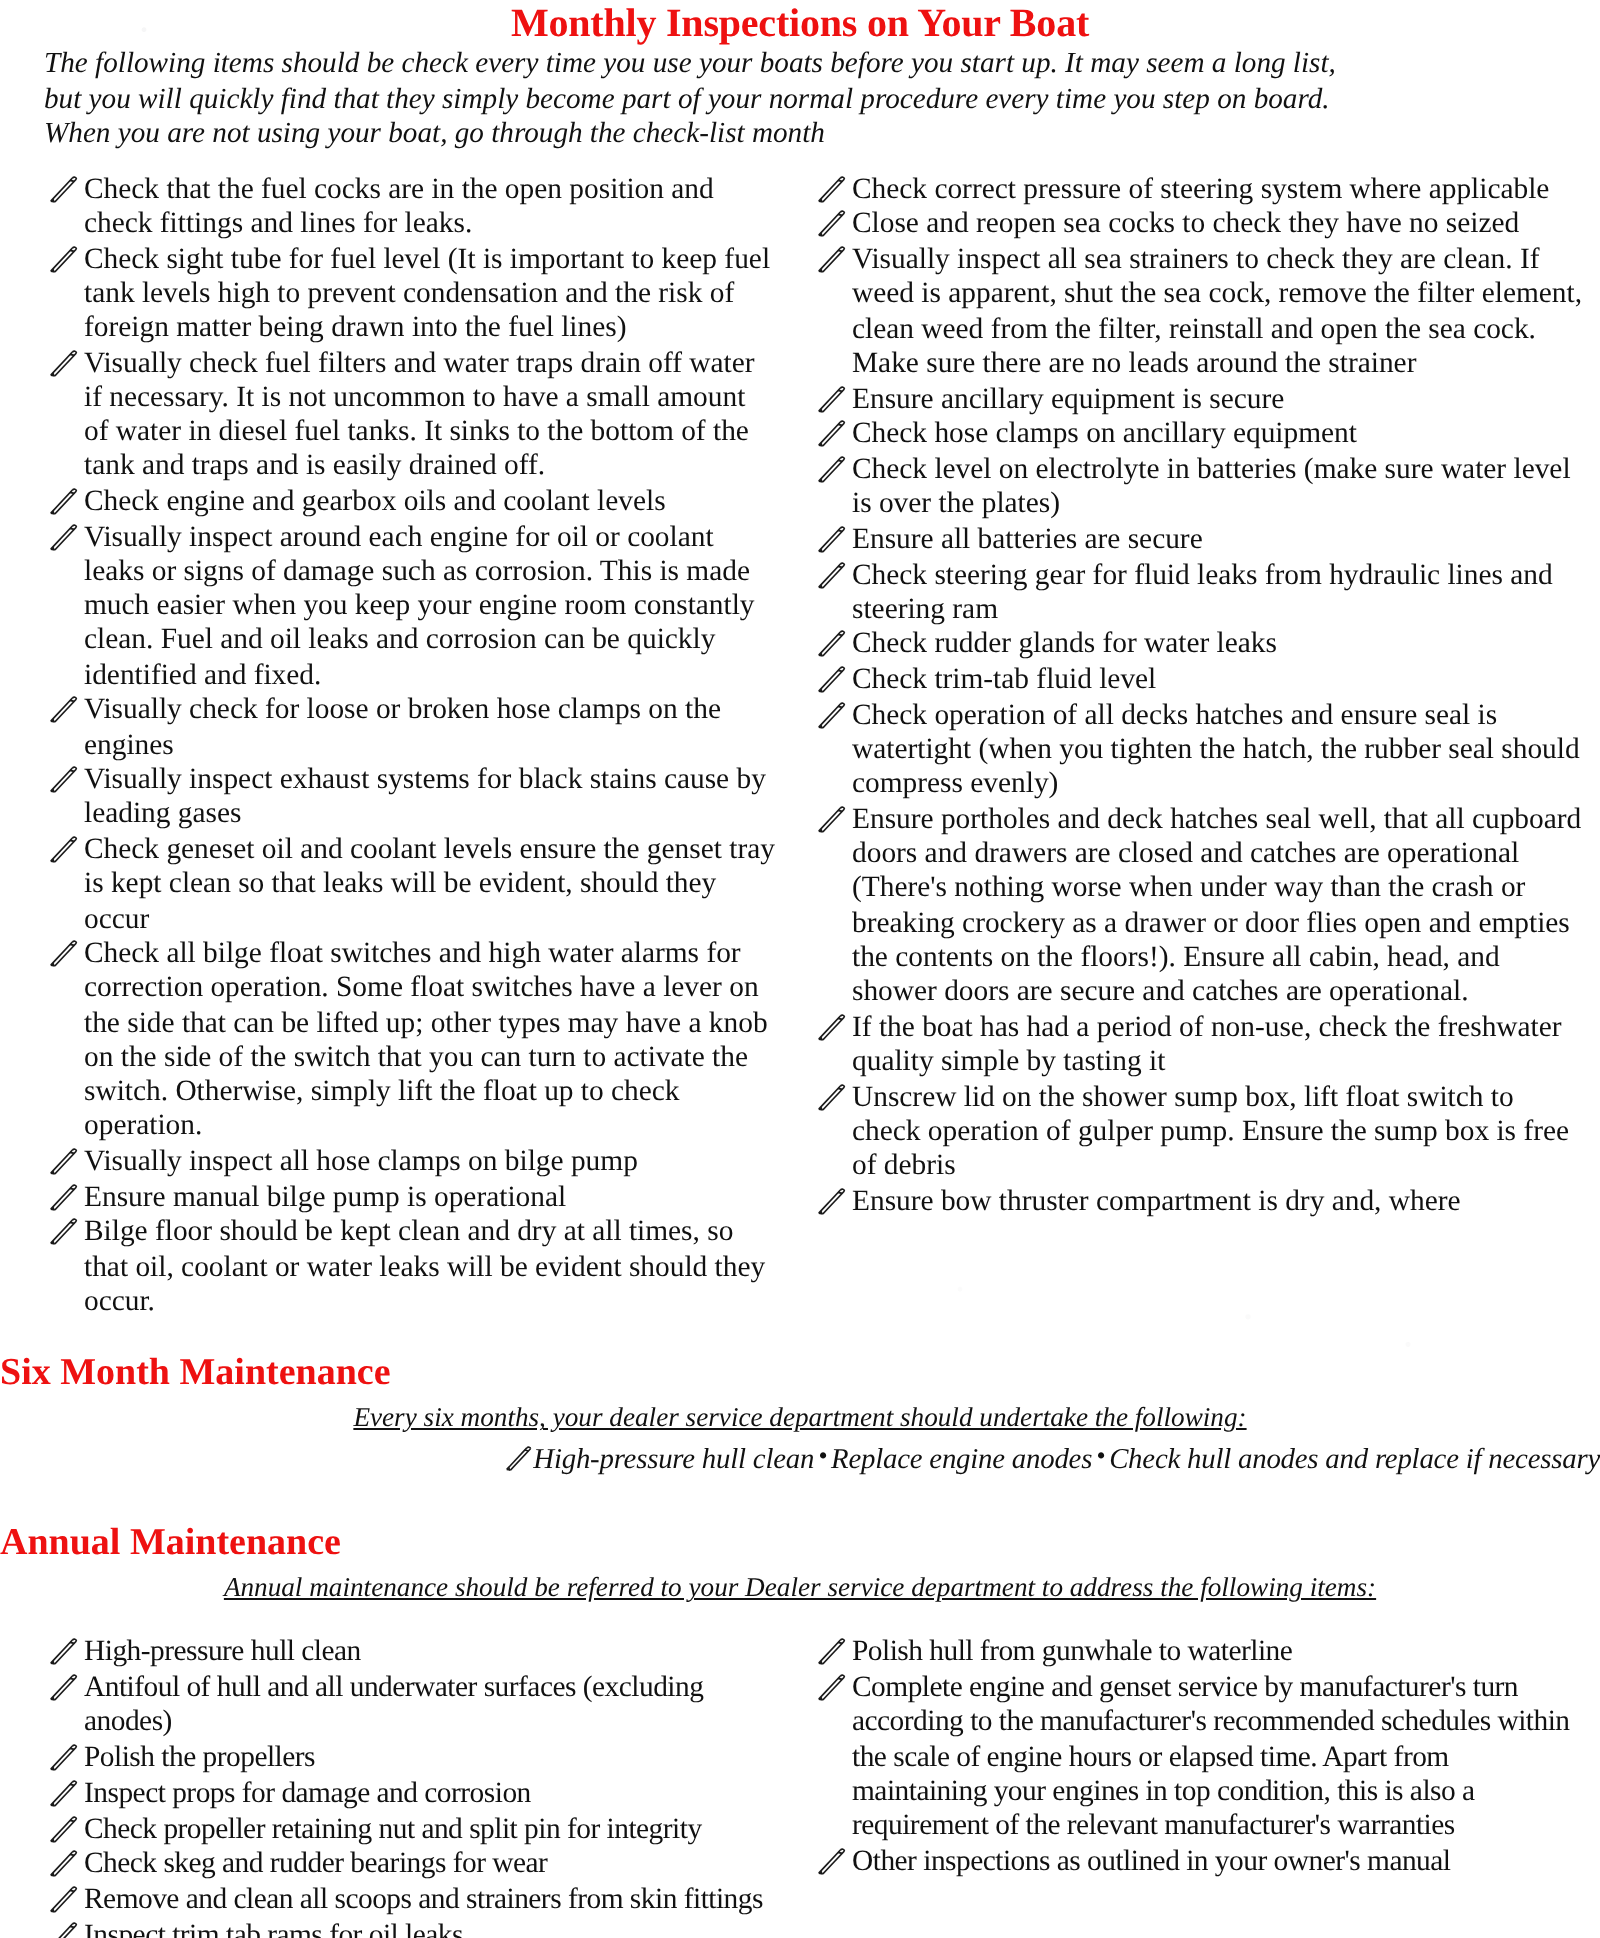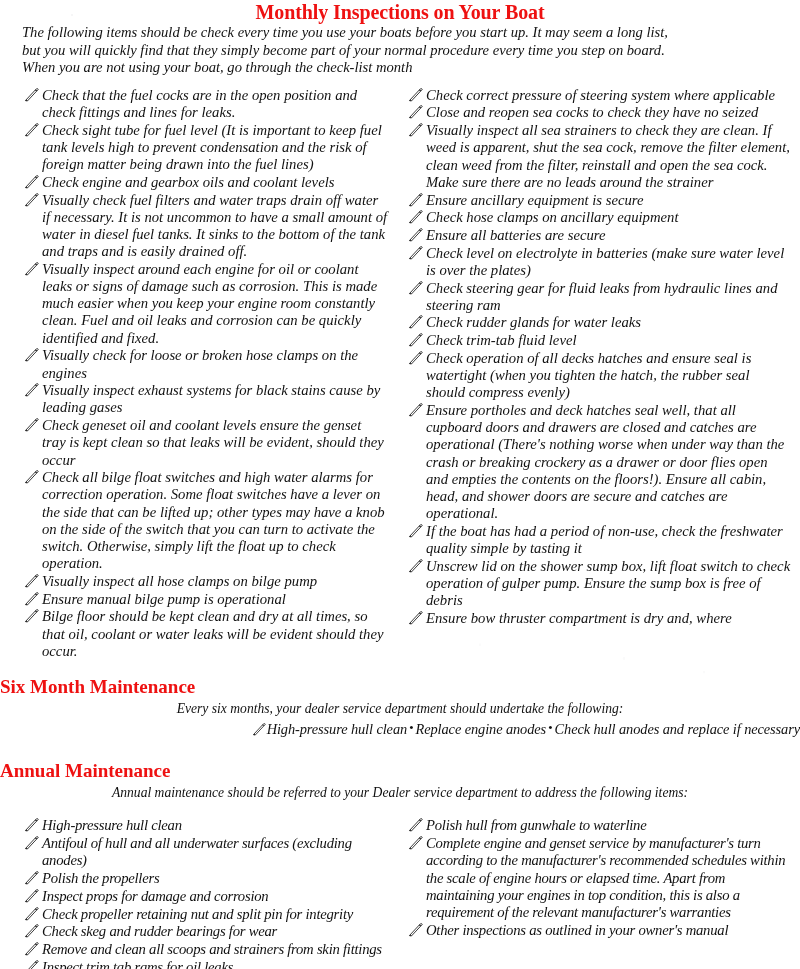--- a/index.html
+++ b/index.html
@@ -54,40 +54,40 @@
     font-family: "Liberation Serif", "DejaVu Serif", serif;
   }
   .intro-line { display: block; white-space: nowrap; }
 
   .sub-intro {
     text-align: center;
     font-style: italic;
     font-size: 13.6px;
     line-height: 17px;
     margin: 2px 0 0 0;
+    text-decoration: underline;
   }
 
   
   .columns {
     display: flex;
     width: 100%;
     box-sizing: border-box;
   }
   .col {
     box-sizing: border-box;
   }
   .col-left  { width: 400px; padding: 0 12px 0 24px; }
   .col-right { width: 400px; padding: 0 8px 0 8px; }
 
   
   ul.check-list {
     list-style: none;
     margin: 0;
     padding: 0;
-    font-style: italic;
   }
   ul.check-list > li {
     position: relative;
     padding-left: 18px;
     font-size: 14.7px;
     line-height: 17.2px;
     text-indent: 0;
     margin: 0 0 0.5px 0;
     text-align: left;
   }
@@ -194,33 +194,33 @@
               <svg viewBox="0 0 16 14" width="100%" height="100%" aria-hidden="true">
                 <g fill="none" stroke="#1a1a1a" stroke-width="0.85">
                   <path d="M1.4 12.6 L12.2 1.0"></path>
                   <path d="M3.4 13.0 L14.2 1.5"></path>
                   <path d="M1.4 12.6 L3.4 13.0"></path>
                   <path d="M12.2 1.0 C13.0 0.3 14.2 0.6 14.2 1.5"></path>
                   <path d="M11.0 2.2 L13.1 2.7"></path>
                 </g>
                 <path d="M1.4 12.6 L3.4 13.0 L2.9 11.4 Z" fill="#1a1a1a"></path>
               </svg>
+            </span><span>Visually check fuel filters and water traps  drain off water if necessary.  It is not uncommon to have a small amount of water in diesel fuel tanks.  It sinks to the bottom of the tank and traps and is easily drained off.</span></li>
+        <li><span class="pen-icon">
+              <svg viewBox="0 0 16 14" width="100%" height="100%" aria-hidden="true">
+                <g fill="none" stroke="#1a1a1a" stroke-width="0.85">
+                  <path d="M1.4 12.6 L12.2 1.0"></path>
+                  <path d="M3.4 13.0 L14.2 1.5"></path>
+                  <path d="M1.4 12.6 L3.4 13.0"></path>
+                  <path d="M12.2 1.0 C13.0 0.3 14.2 0.6 14.2 1.5"></path>
+                  <path d="M11.0 2.2 L13.1 2.7"></path>
+                </g>
+                <path d="M1.4 12.6 L3.4 13.0 L2.9 11.4 Z" fill="#1a1a1a"></path>
+              </svg>
             </span><span>Check engine and gearbox oils and coolant levels</span></li>
-        <li><span class="pen-icon">
-              <svg viewBox="0 0 16 14" width="100%" height="100%" aria-hidden="true">
-                <g fill="none" stroke="#1a1a1a" stroke-width="0.85">
-                  <path d="M1.4 12.6 L12.2 1.0"></path>
-                  <path d="M3.4 13.0 L14.2 1.5"></path>
-                  <path d="M1.4 12.6 L3.4 13.0"></path>
-                  <path d="M12.2 1.0 C13.0 0.3 14.2 0.6 14.2 1.5"></path>
-                  <path d="M11.0 2.2 L13.1 2.7"></path>
-                </g>
-                <path d="M1.4 12.6 L3.4 13.0 L2.9 11.4 Z" fill="#1a1a1a"></path>
-              </svg>
-            </span><span>Visually check fuel filters and water traps  drain off water if necessary.  It is not uncommon to have a small amount of water in diesel fuel tanks.  It sinks to the bottom of the tank and traps and is easily drained off.</span></li>
         <li><span class="pen-icon">
               <svg viewBox="0 0 16 14" width="100%" height="100%" aria-hidden="true">
                 <g fill="none" stroke="#1a1a1a" stroke-width="0.85">
                   <path d="M1.4 12.6 L12.2 1.0"></path>
                   <path d="M3.4 13.0 L14.2 1.5"></path>
                   <path d="M1.4 12.6 L3.4 13.0"></path>
                   <path d="M12.2 1.0 C13.0 0.3 14.2 0.6 14.2 1.5"></path>
                   <path d="M11.0 2.2 L13.1 2.7"></path>
                 </g>
                 <path d="M1.4 12.6 L3.4 13.0 L2.9 11.4 Z" fill="#1a1a1a"></path>
@@ -379,33 +379,33 @@
               <svg viewBox="0 0 16 14" width="100%" height="100%" aria-hidden="true">
                 <g fill="none" stroke="#1a1a1a" stroke-width="0.85">
                   <path d="M1.4 12.6 L12.2 1.0"></path>
                   <path d="M3.4 13.0 L14.2 1.5"></path>
                   <path d="M1.4 12.6 L3.4 13.0"></path>
                   <path d="M12.2 1.0 C13.0 0.3 14.2 0.6 14.2 1.5"></path>
                   <path d="M11.0 2.2 L13.1 2.7"></path>
                 </g>
                 <path d="M1.4 12.6 L3.4 13.0 L2.9 11.4 Z" fill="#1a1a1a"></path>
               </svg>
+            </span><span>Check level on electrolyte in batteries (make sure water level is over the plates)</span></li>
+        <li><span class="pen-icon">
+              <svg viewBox="0 0 16 14" width="100%" height="100%" aria-hidden="true">
+                <g fill="none" stroke="#1a1a1a" stroke-width="0.85">
+                  <path d="M1.4 12.6 L12.2 1.0"></path>
+                  <path d="M3.4 13.0 L14.2 1.5"></path>
+                  <path d="M1.4 12.6 L3.4 13.0"></path>
+                  <path d="M12.2 1.0 C13.0 0.3 14.2 0.6 14.2 1.5"></path>
+                  <path d="M11.0 2.2 L13.1 2.7"></path>
+                </g>
+                <path d="M1.4 12.6 L3.4 13.0 L2.9 11.4 Z" fill="#1a1a1a"></path>
+              </svg>
             </span><span>Ensure all batteries are secure</span></li>
-        <li><span class="pen-icon">
-              <svg viewBox="0 0 16 14" width="100%" height="100%" aria-hidden="true">
-                <g fill="none" stroke="#1a1a1a" stroke-width="0.85">
-                  <path d="M1.4 12.6 L12.2 1.0"></path>
-                  <path d="M3.4 13.0 L14.2 1.5"></path>
-                  <path d="M1.4 12.6 L3.4 13.0"></path>
-                  <path d="M12.2 1.0 C13.0 0.3 14.2 0.6 14.2 1.5"></path>
-                  <path d="M11.0 2.2 L13.1 2.7"></path>
-                </g>
-                <path d="M1.4 12.6 L3.4 13.0 L2.9 11.4 Z" fill="#1a1a1a"></path>
-              </svg>
-            </span><span>Check level on electrolyte in batteries (make sure water level is over the plates)</span></li>
         <li><span class="pen-icon">
               <svg viewBox="0 0 16 14" width="100%" height="100%" aria-hidden="true">
                 <g fill="none" stroke="#1a1a1a" stroke-width="0.85">
                   <path d="M1.4 12.6 L12.2 1.0"></path>
                   <path d="M3.4 13.0 L14.2 1.5"></path>
                   <path d="M1.4 12.6 L3.4 13.0"></path>
                   <path d="M12.2 1.0 C13.0 0.3 14.2 0.6 14.2 1.5"></path>
                   <path d="M11.0 2.2 L13.1 2.7"></path>
                 </g>
                 <path d="M1.4 12.6 L3.4 13.0 L2.9 11.4 Z" fill="#1a1a1a"></path>

